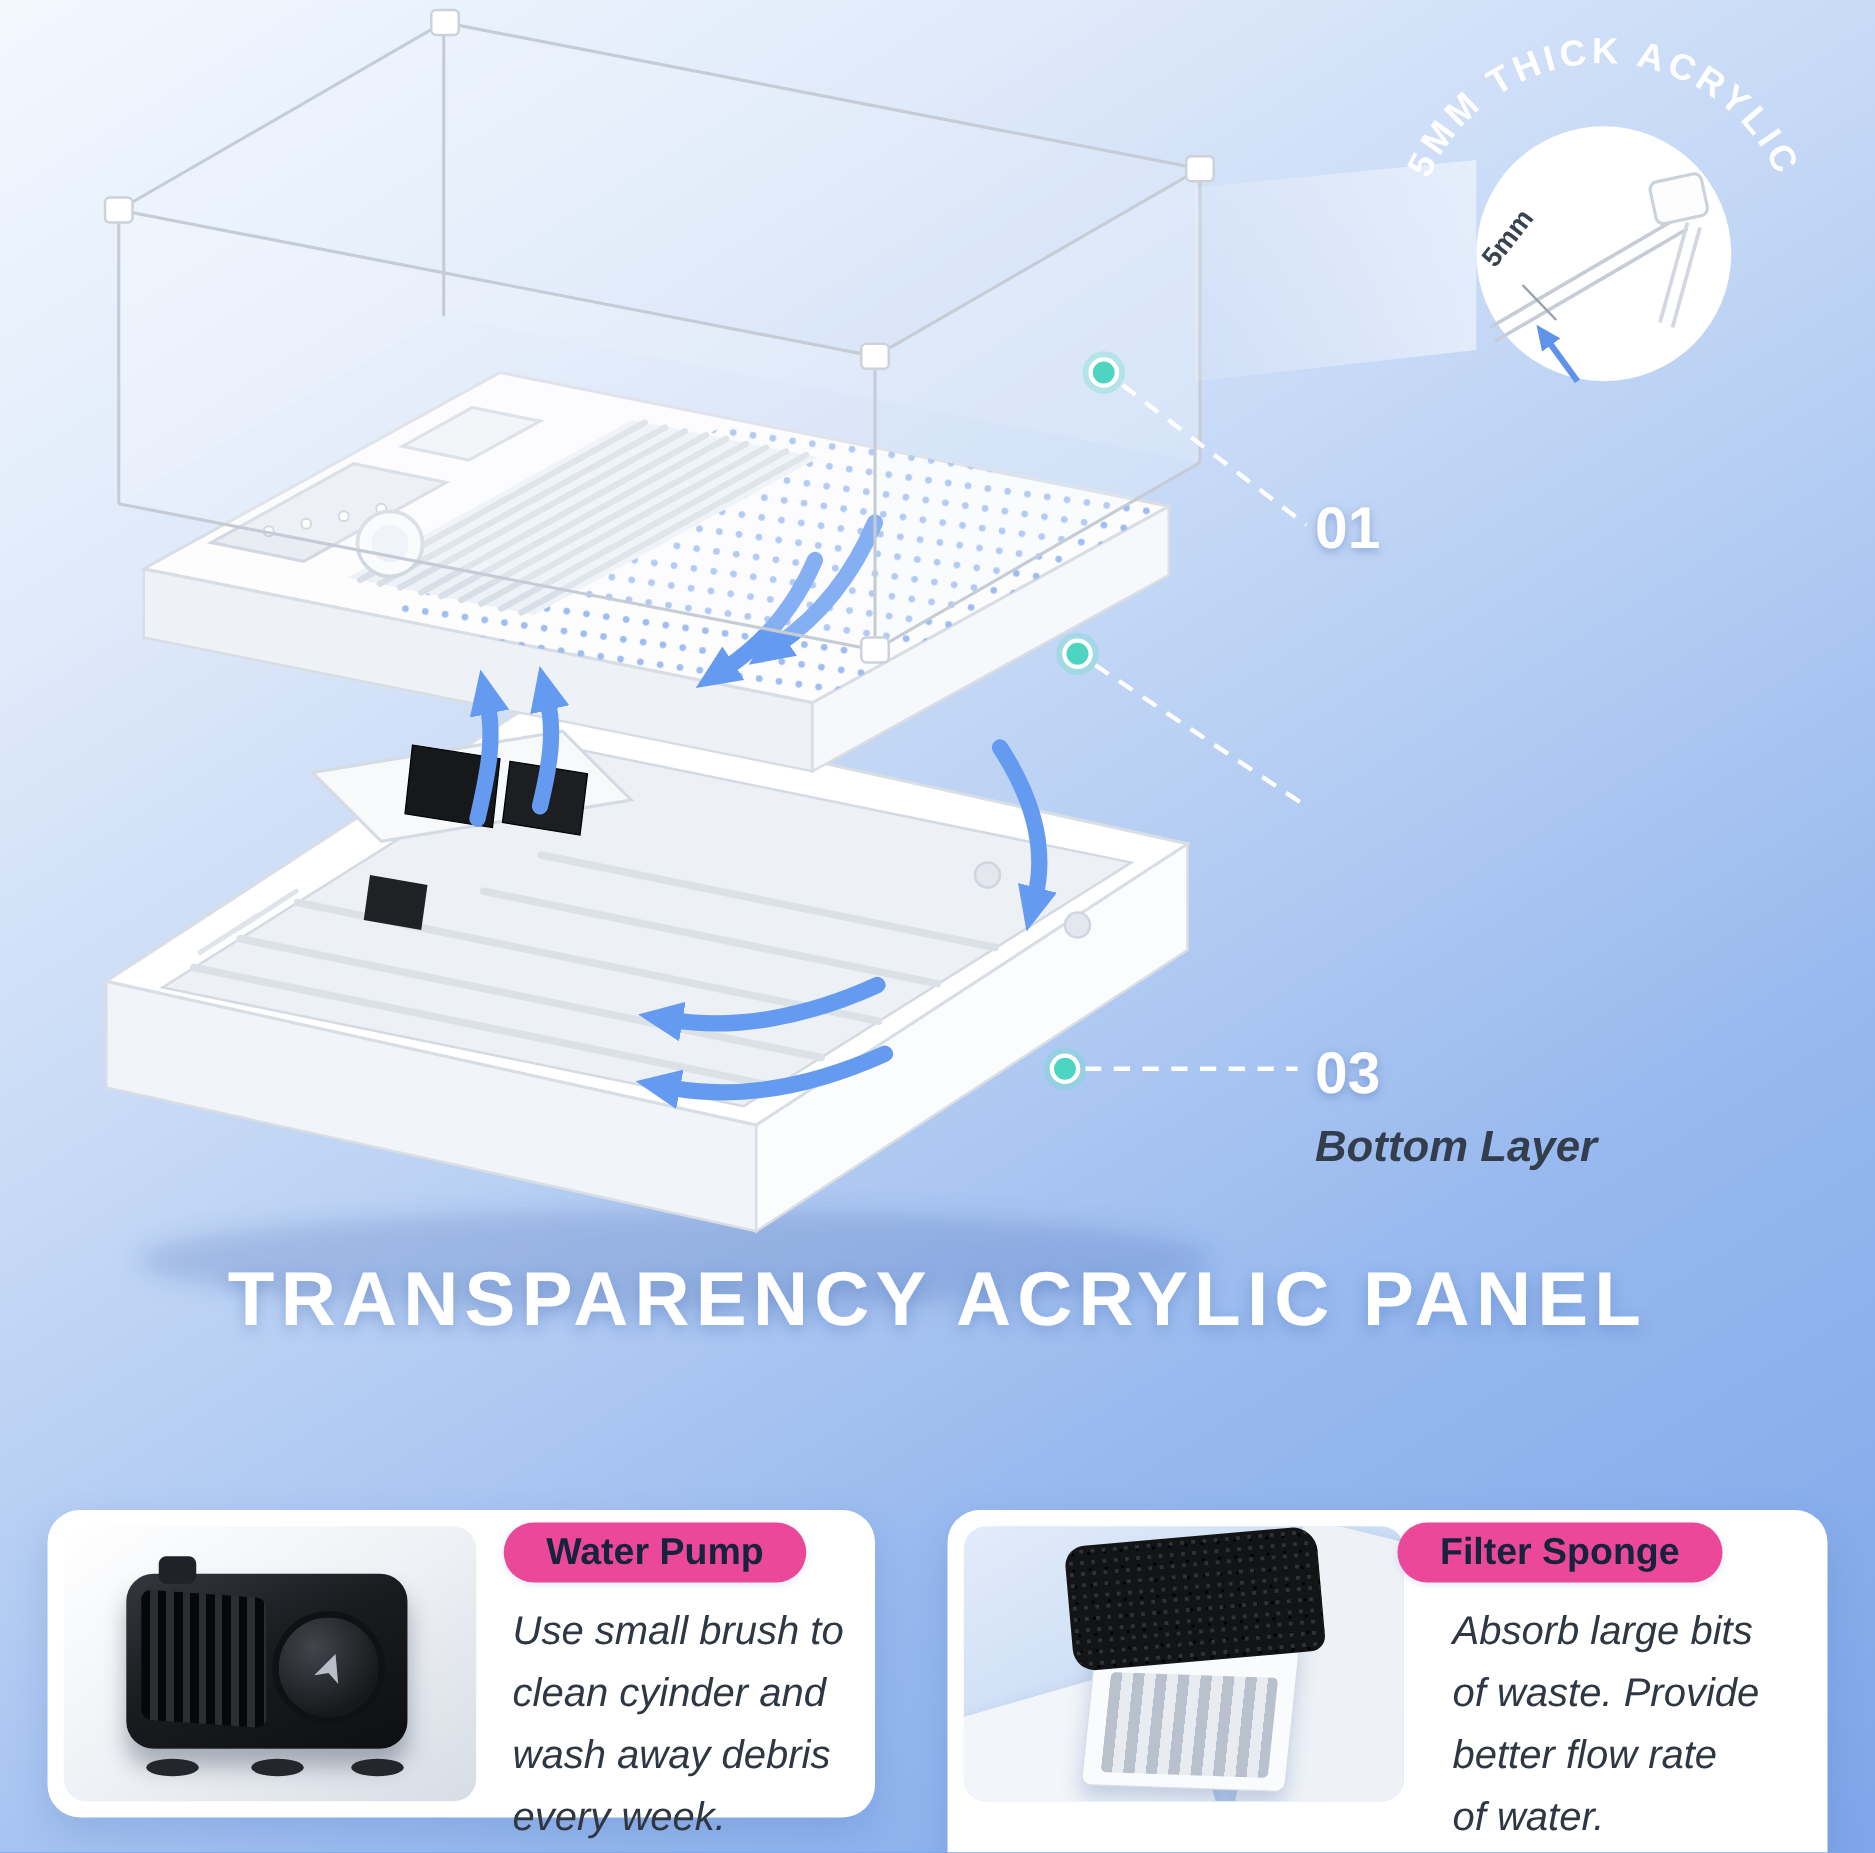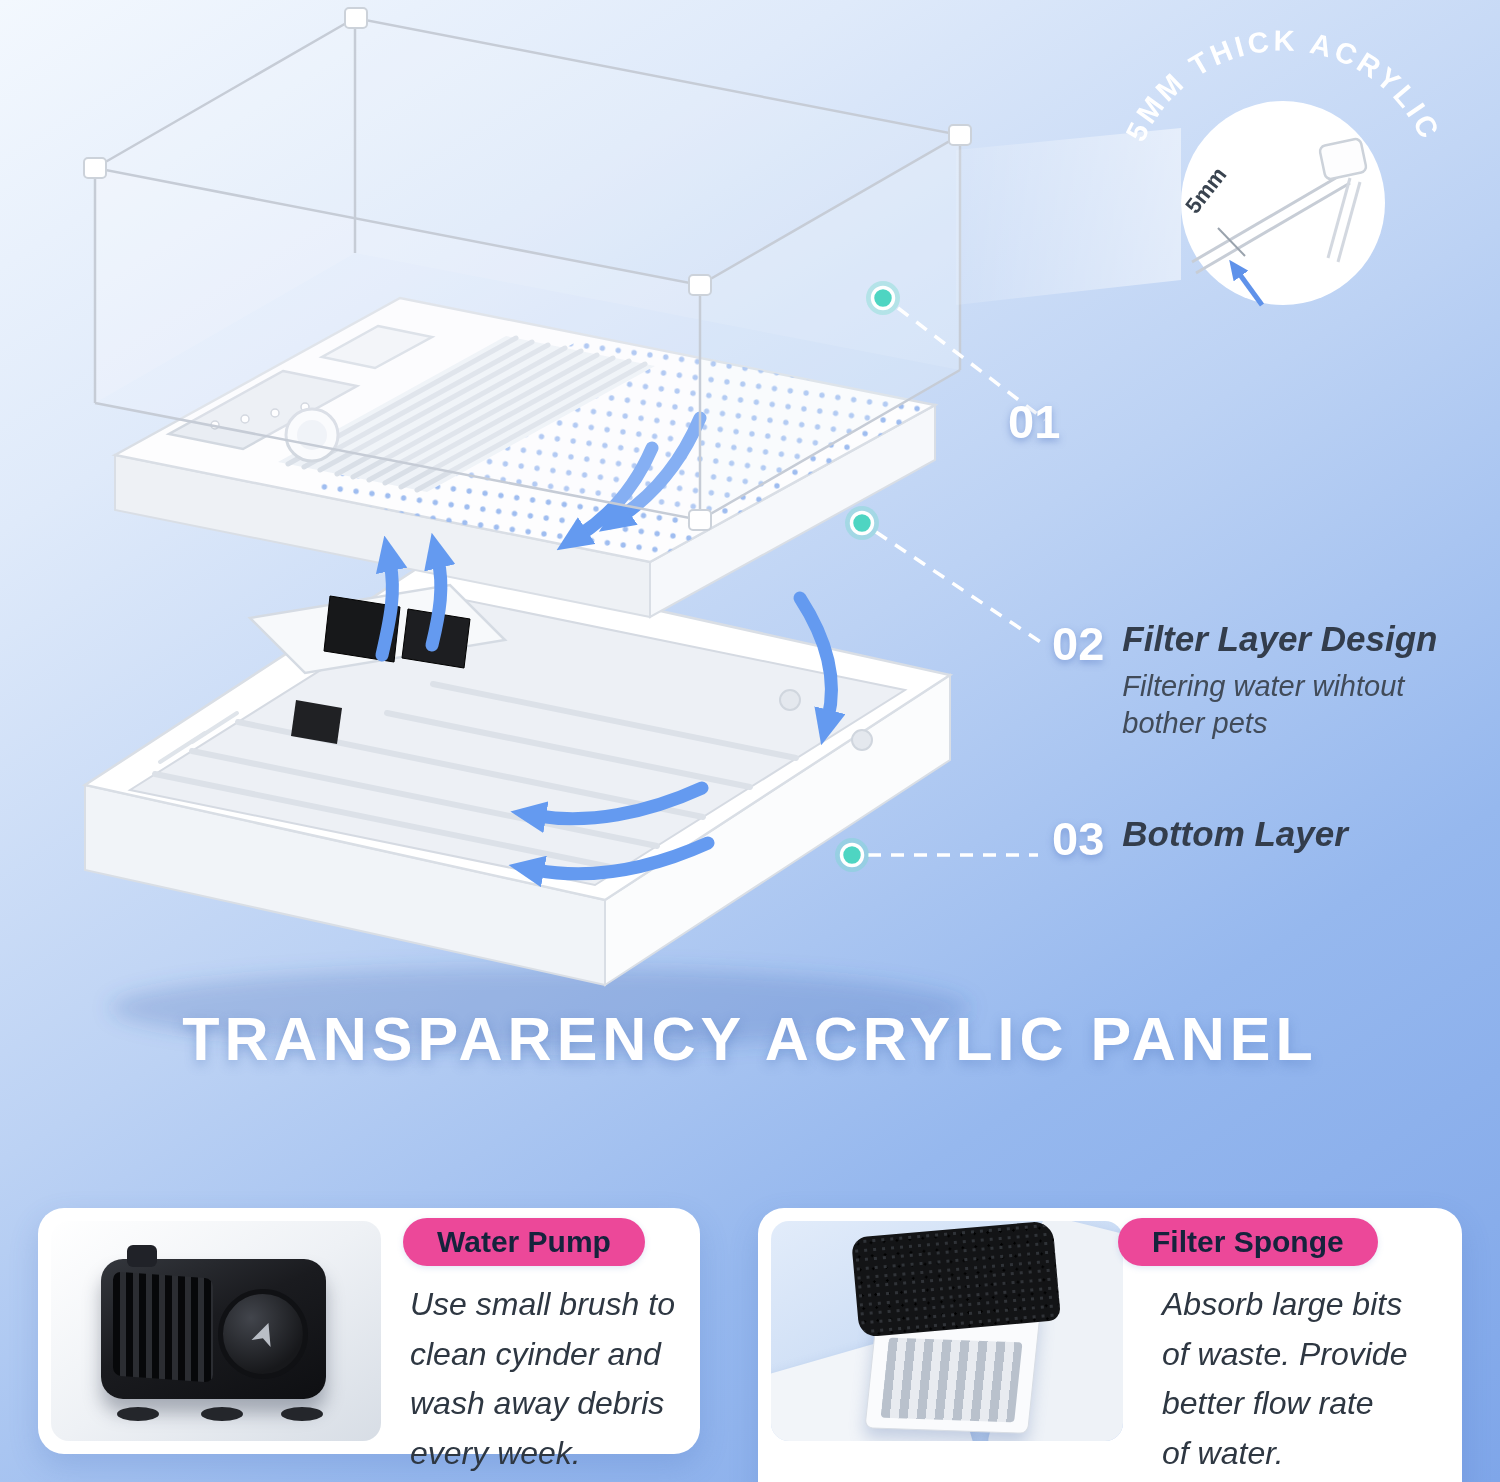--- a/index.html
+++ b/index.html
@@ -215,32 +215,24 @@
         <circle cx="862" cy="523" r="17" fill="rgba(110,220,200,0.35)"></circle>
         <circle cx="862" cy="523" r="10.5" fill="#4ed5c2" stroke="#ffffff" stroke-width="3.5"></circle>
       </g>
       <g>
         <circle cx="852" cy="855" r="17" fill="rgba(110,220,200,0.35)"></circle>
         <circle cx="852" cy="855" r="10.5" fill="#4ed5c2" stroke="#ffffff" stroke-width="3.5"></circle>
       </g>
     </g>
   </svg>
 
-  <div class="callout" style="left:1008px;top:398px;">
+  <div class="callout" style="left:1052px;top:398px;">
     <span class="co-num">01</span>
   </div>
-  <div class="callout" style="left:1052px;top:620px;">
-    <span class="co-num">02</span>
-    <div class="co-body">
-      <div class="co-title">Filter Layer Design</div>
-      <div class="co-desc">Filtering water wihtout
-bother pets</div>
-    </div>
-  </div>
-  <div class="callout" style="left:1052px;top:815px;">
+  <div class="callout" style="left:1052px;top:834px;flex-direction:column;">
     <span class="co-num">03</span>
     <div class="co-body">
       <div class="co-title">Bottom Layer</div>
       <div class="co-desc"></div>
     </div>
   </div>
 
   <div class="heading">
     <div class="heading-line">TRANSPARENCY ACRYLIC PANEL</div>
   </div>

